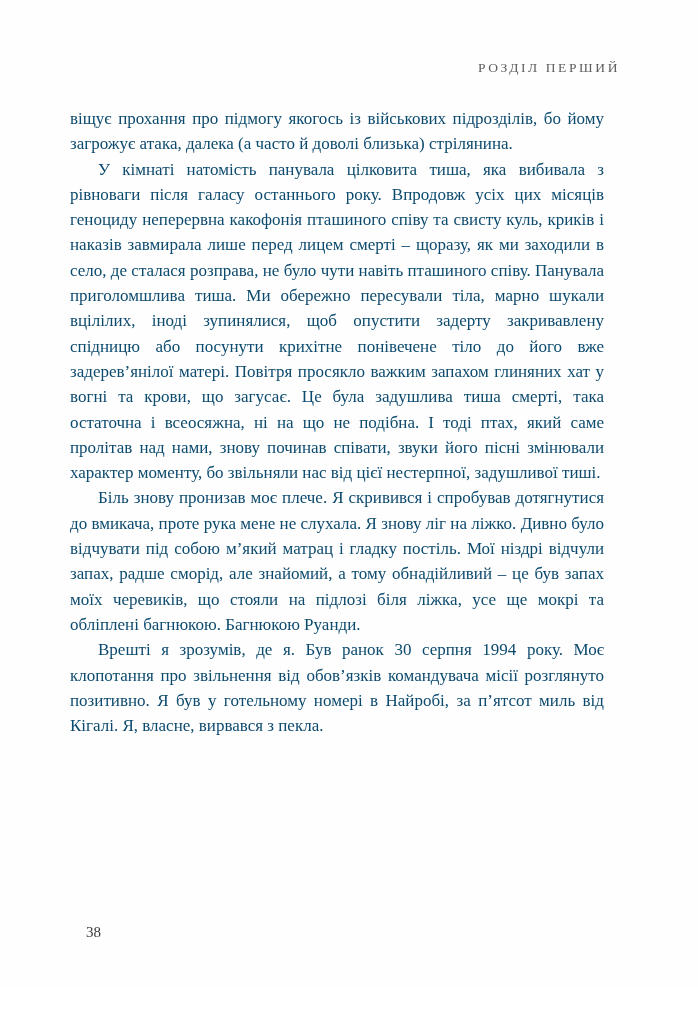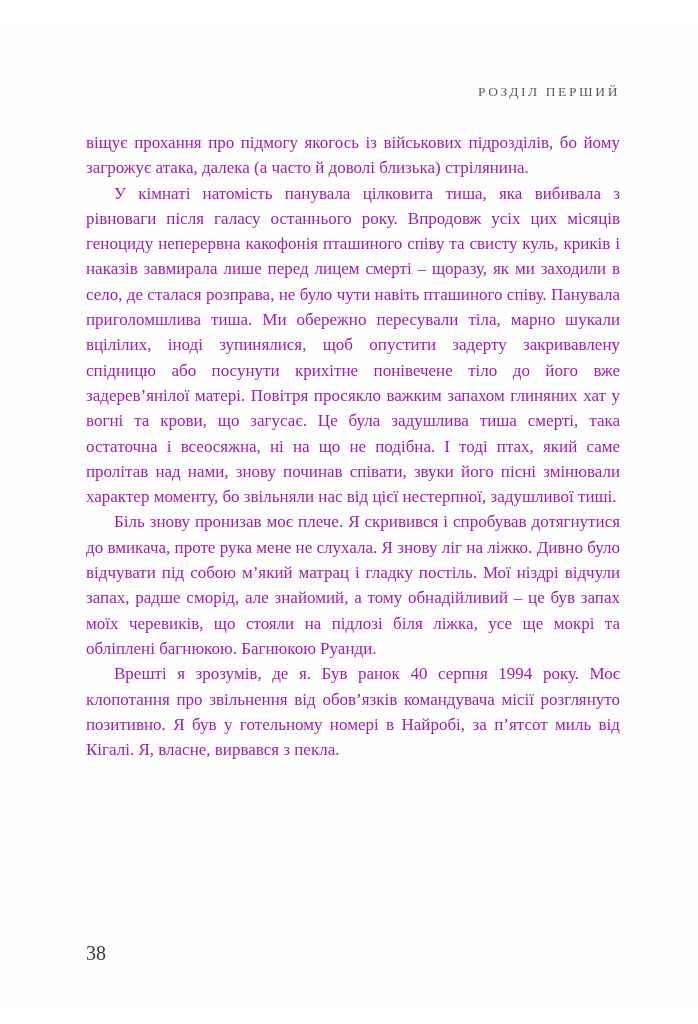--- a/index.html
+++ b/index.html
@@ -9,69 +9,68 @@
     }
     .page {
       position: relative;
       width: 698px;
       height: 987px;
       background: #fefefe;
       font-family: "Liberation Serif", "DejaVu Serif", serif;
       color: #1c1c1c;
       overflow: hidden;
       box-sizing: border-box;
-      margin-top: 24px;
     }
     .running-header {
       position: absolute;
       top: 60px;
       left: 86px;
       width: 534px;
       text-align: right;
       font-size: 13.5px;
       letter-spacing: 2.6px;
       color: #5d5d5d;
       font-weight: normal;
       text-transform: uppercase;
     }
     .body-text {
       position: absolute;
       top: 106px;
-      left: 86px;
+      left: 70px;
       width: 534px;
       font-size: 17px;
       line-height: 25.3px;
       text-align: justify;
-      color: #a21caf;
+      color: #0c4a6e;
     }
     .body-text p {
       margin: 0;
       padding: 0;
       text-indent: 28px;
     }
     .body-text p.no-indent {
       text-indent: 0;
     }
     .page-number {
       position: absolute;
       left: 86px;
       bottom: 46px;
-      font-size: 20px;
+      font-size: 15px;
       color: #3a3a3a;
     }
   </style>
 </head>
 <body>
 
 <div class="page">
 
   <div class="running-header">РОЗДІЛ ПЕРШИЙ</div>
 
   <div class="body-text">
     <p class="no-indent">віщує прохання про підмогу якогось із військових підрозділів, бо йому загрожує атака, далека (а часто й доволі близька) стрілянина.</p>
     <p>У кімнаті натомість панувала цілковита тиша, яка вибивала з рівноваги після галасу останнього року. Впродовж усіх цих місяців геноциду неперервна какофонія пташиного співу та свисту куль, криків і наказів завмирала лише перед лицем смерті – щоразу, як ми заходили в село, де сталася розправа, не було чути навіть пташиного співу. Панувала приголомшлива тиша. Ми обережно пересували тіла, марно шукали вцілілих, іноді зупинялися, щоб опустити задерту закривавлену спідницю або посунути крихітне понівечене тіло до його вже задерев’янілої матері. Повітря просякло важким запахом глиняних хат у вогні та крови, що загусає. Це була задушлива тиша смерті, така остаточна і всеосяжна, ні на що не подібна. І тоді птах, який саме пролітав над нами, знову починав співати, звуки його пісні змінювали характер моменту, бо звільняли нас від цієї нестерпної, задушливої тиші.</p>
     <p>Біль знову пронизав моє плече. Я скривився і спробував дотягнутися до вмикача, проте рука мене не слухала. Я знову ліг на ліжко. Дивно було відчувати під собою м’який матрац і гладку постіль. Мої ніздрі відчули запах, радше сморід, але знайомий, а тому обнадійливий – це був запах моїх черевиків, що стояли на підлозі біля ліжка, усе ще мокрі та обліплені багнюкою. Багнюкою Руанди.</p>
-    <p>Врешті я зрозумів, де я. Був ранок 40 серпня 1994 року. Моє клопотання про звільнення від обов’язків командувача місії розглянуто позитивно. Я був у готельному номері в Найробі, за п’ятсот миль від Кігалі. Я, власне, вирвався з пекла.</p>
+    <p>Врешті я зрозумів, де я. Був ранок 30 серпня 1994 року. Моє клопотання про звільнення від обов’язків командувача місії розглянуто позитивно. Я був у готельному номері в Найробі, за п’ятсот миль від Кігалі. Я, власне, вирвався з пекла.</p>
   </div>
 
   <div class="page-number">38</div>
 
 </div>
 
 </body></html>

